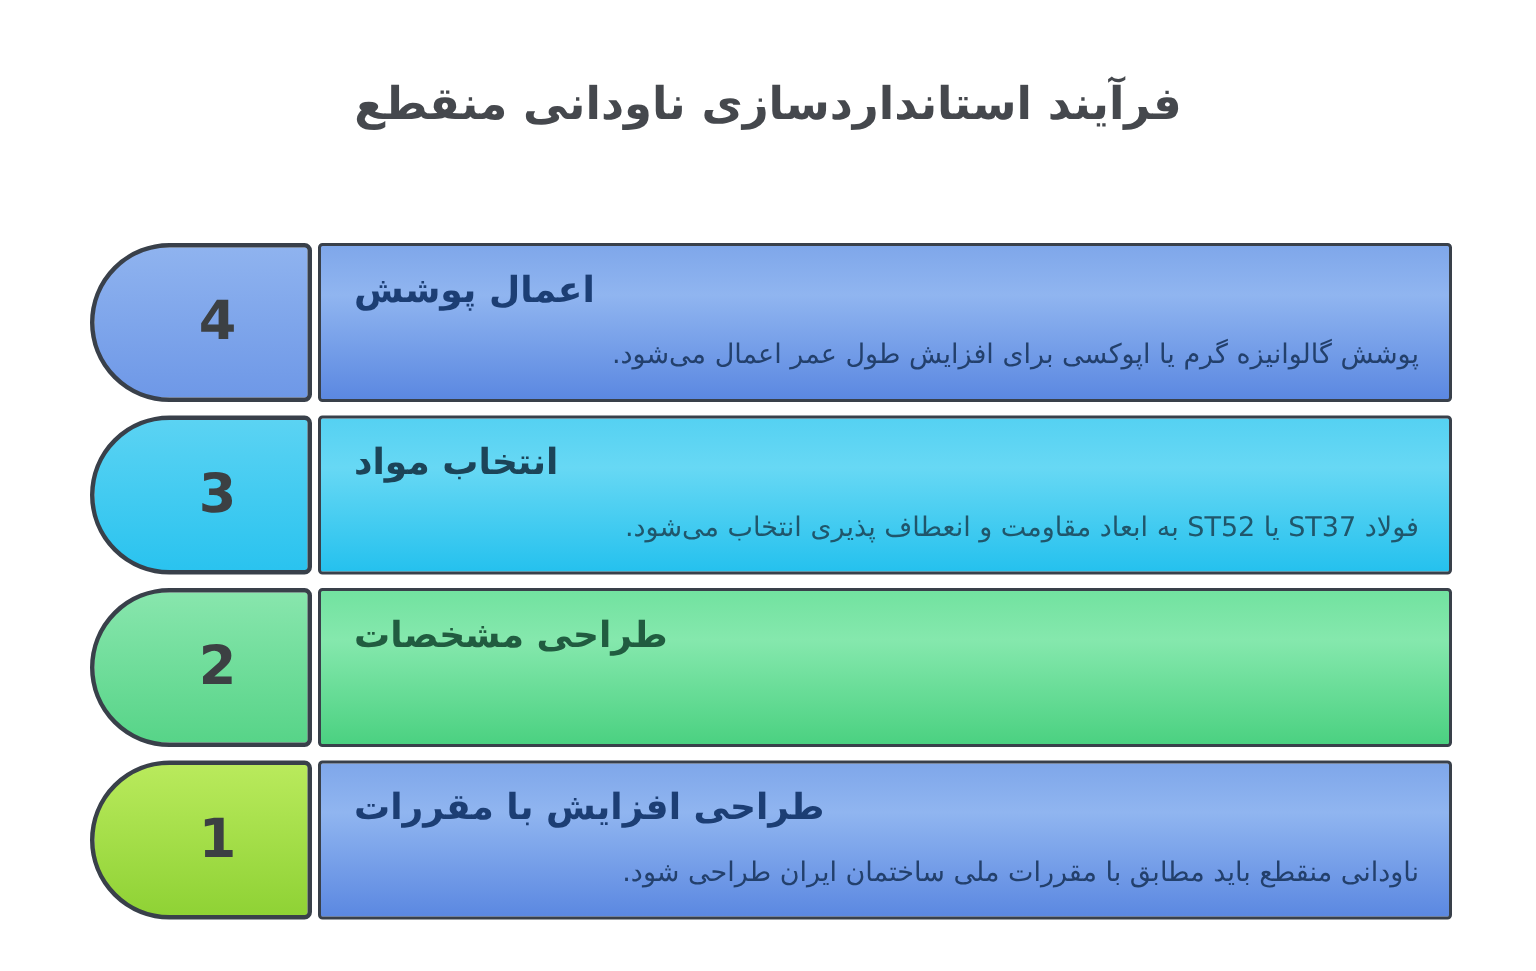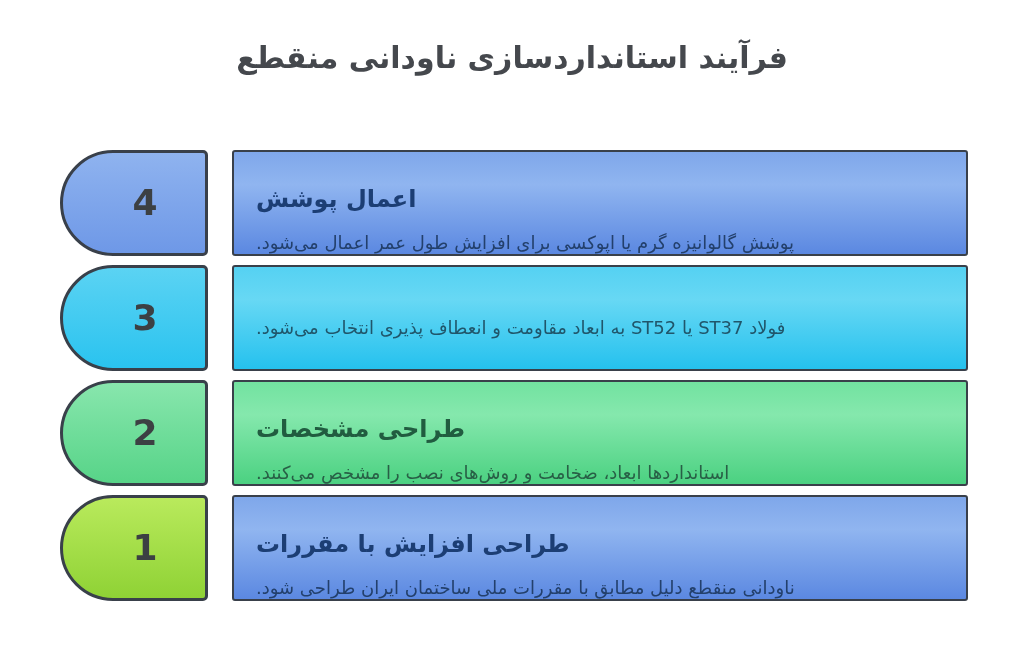--- a/index.html
+++ b/index.html
@@ -6,21 +6,21 @@
     margin: 0;
     padding: 0;
     width: 1024px;
     height: 647px;
     background: #ffffff;
     font-family: "DejaVu Sans", "Liberation Sans", sans-serif;
     overflow: hidden;
   }
   .page-title {
     margin: 0;
-    padding-top: 40px;
+    padding-top: 52px;
     text-align: center;
     font-size: 30px;
     font-weight: bold;
     color: #45484D;
     direction: rtl;
   }
   .rows {
     margin: 75px 0 0 60px;
     width: 908px;
   }
@@ -43,40 +43,41 @@
   }
   .num {
     font-size: 36px;
     font-weight: bold;
     color: #3C4043;
     transform: translateX(11px);
     line-height: 1;
   }
   .bar {
     flex: 1;
-    margin-left: 24px;
+    margin-left: 4px;
     box-sizing: border-box;
     border: 2px solid #39404A;
     border-radius: 3px;
     background: linear-gradient(180deg, var(--bar-top) 0%, var(--bar-mid) 32%, var(--bar-bottom) 100%);
-    padding: 32px 20px 0 22px;
+    padding: 14px 20px 0 22px;
     direction: rtl;
     text-align: left;
   }
   .step-title {
     font-size: 24px;
     font-weight: bold;
     line-height: 1.25;
     color: var(--title-color);
   }
   .step-desc {
     margin-top: 18px;
     font-size: 18px;
     line-height: 1.2;
     color: var(--desc-color);
+    text-align: right;
   }
 </style>
 </head>
 <body>
 
 <h1 class="page-title">فرآیند استانداردسازی ناودانی منقطع</h1>
 
 <div class="rows">
 
   <div class="row" style="--bar-top: #7FA7EA; --bar-mid: #90B5F0; --bar-bottom: #5B88E1; --badge-top: #8FB3EF; --badge-bottom: #6E98E7; --title-color: #1C3E74; --desc-color: #23406C;">
@@ -87,37 +88,37 @@
       <div class="step-title">اعمال پوشش</div>
       <div class="step-desc">پوشش گالوانیزه گرم یا اپوکسی برای افزایش طول عمر اعمال می‌شود.</div>
     </div>
   </div>
 
   <div class="row" style="--bar-top: #55D1F2; --bar-mid: #67D8F4; --bar-bottom: #25C1EE; --badge-top: #5BD3F3; --badge-bottom: #2AC3EF; --title-color: #1C4458; --desc-color: #20566B;">
     <div class="badge">
       <span class="num">3</span>
     </div>
     <div class="bar">
+      <div class="step-title">انتخاب مواد</div>
       <div class="step-desc">فولاد ST37 یا ST52 به ابعاد مقاومت و انعطاف پذیری انتخاب می‌شود.</div>
     </div>
   </div>
 
   <div class="row" style="--bar-top: #72E2A0; --bar-mid: #85E8AD; --bar-bottom: #4BD181; --badge-top: #88E6AD; --badge-bottom: #57D488; --title-color: #215C40; --desc-color: #285F46;">
     <div class="badge">
       <span class="num">2</span>
     </div>
     <div class="bar">
       <div class="step-title">طراحی مشخصات</div>
-      <div class="step-desc">استانداردها ابعاد، ضخامت و روش‌های نصب را مشخص می‌کنند.</div>
     </div>
   </div>
 
   <div class="row" style="--bar-top: #7FA7EA; --bar-mid: #90B5F0; --bar-bottom: #5B88E1; --badge-top: #B9EA5C; --badge-bottom: #8FD235; --title-color: #1C3E74; --desc-color: #23406C;">
     <div class="badge">
       <span class="num">1</span>
     </div>
     <div class="bar">
       <div class="step-title">طراحی افزایش با مقررات</div>
-      <div class="step-desc">ناودانی منقطع دلیل مطابق با مقررات ملی ساختمان ایران طراحی شود.</div>
+      <div class="step-desc">ناودانی منقطع باید مطابق با مقررات ملی ساختمان ایران طراحی شود.</div>
     </div>
   </div>
 
 </div>
 
 </body></html>

